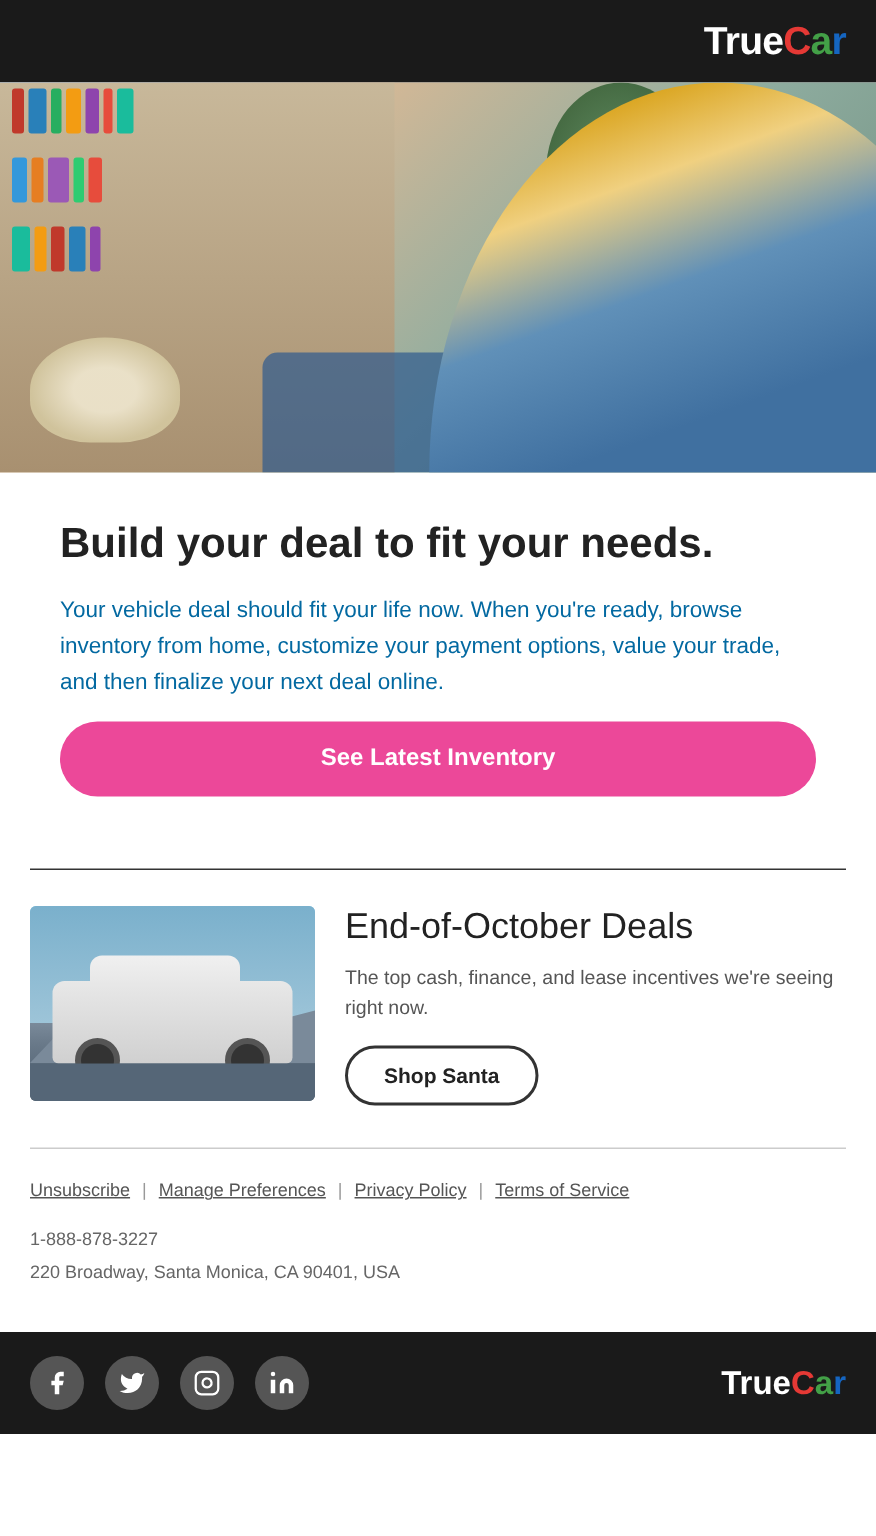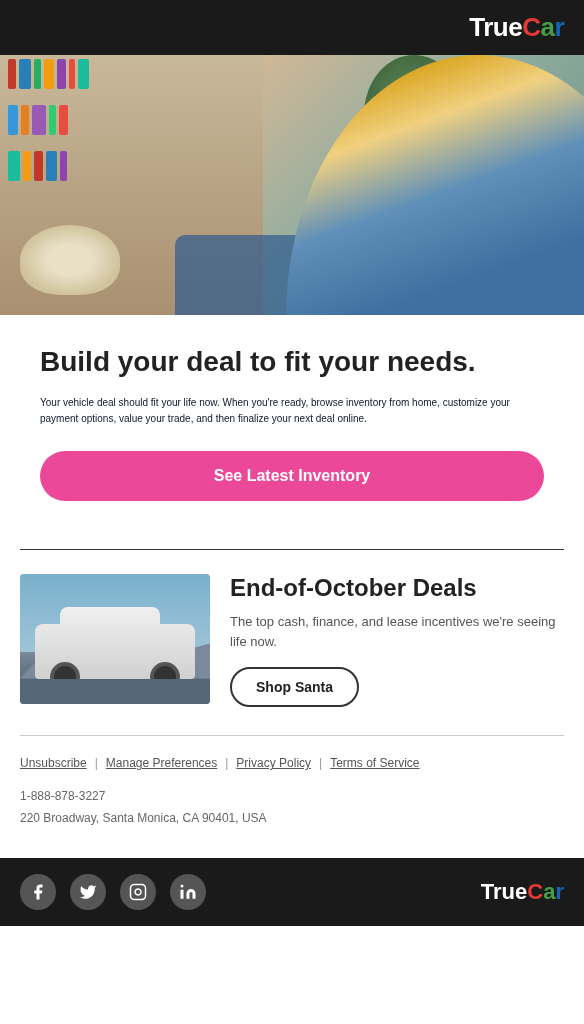--- a/index.html
+++ b/index.html
@@ -113,24 +113,24 @@
       background: #ffffff;
     }
     .main-headline {
       font-size: 28px;
       font-weight: 700;
       color: #222222;
       margin-bottom: 16px;
       line-height: 1.2;
     }
     .main-body-text {
-      font-size: 10px;
-      color: #0f172a;
+      font-size: 15px;
+      color: #0369a1;
       line-height: 1.6;
-      margin-bottom: 24px;
+      margin-bottom: 14px;
     }
     .cta-button {
       display: block;
       width: 100%;
       background: #ec4899;
       color: #ffffff;
       text-align: center;
       padding: 16px 20px;
       border-radius: 30px;
       font-size: 16px;
@@ -224,21 +224,21 @@
       left: 0;
       width: 100%;
       height: 50px;
       background: #7a8a9a;
       clip-path: polygon(0% 100%, 20% 20%, 40% 60%, 60% 10%, 80% 50%, 100% 30%, 100% 100%);
     }
 
     .deals-text { flex: 1; }
     .deals-headline {
       font-size: 24px;
-      font-weight: 700;
+      font-weight: 400;
       color: #222222;
       line-height: 1.2;
       margin-bottom: 10px;
     }
     .deals-body {
       font-size: 13px;
       color: #555555;
       line-height: 1.5;
       margin-bottom: 16px;
     }
@@ -375,21 +375,21 @@
       <div class="sky-bg"></div>
       <div class="mountain"></div>
       <div class="car-roof"></div>
       <div class="car-body"></div>
       <div class="car-wheel-left"></div>
       <div class="car-wheel-right"></div>
       <div class="road"></div>
     </div>
     <div class="deals-text">
       <h2 class="deals-headline">End-of-October Deals</h2>
-      <p class="deals-body">The top cash, finance, and lease incentives we're seeing life now.</p>
+      <p class="deals-body">The top cash, finance, and lease incentives we're seeing right now.</p>
       <button class="shop-deals-btn">Shop Santa</button>
     </div>
   </div>
 
   <hr class="divider2">
 
   <div class="footer-links">
     <a class="footer-link">Unsubscribe</a>
     <span class="footer-pipe">|</span>
     <a class="footer-link">Manage Preferences</a>

